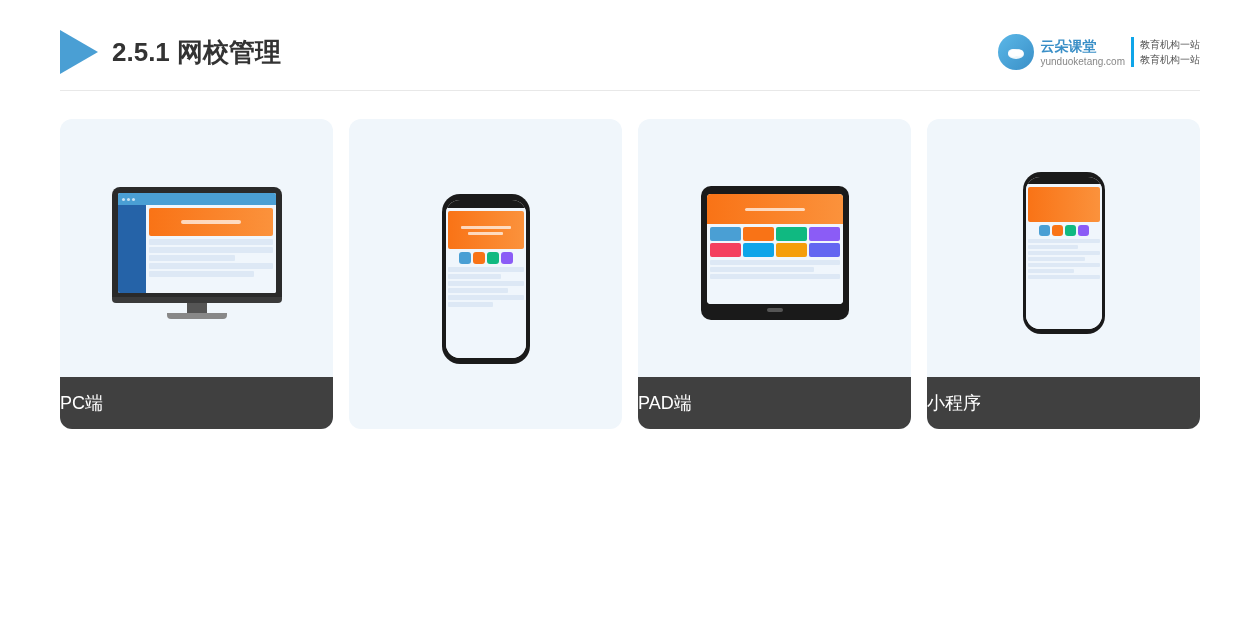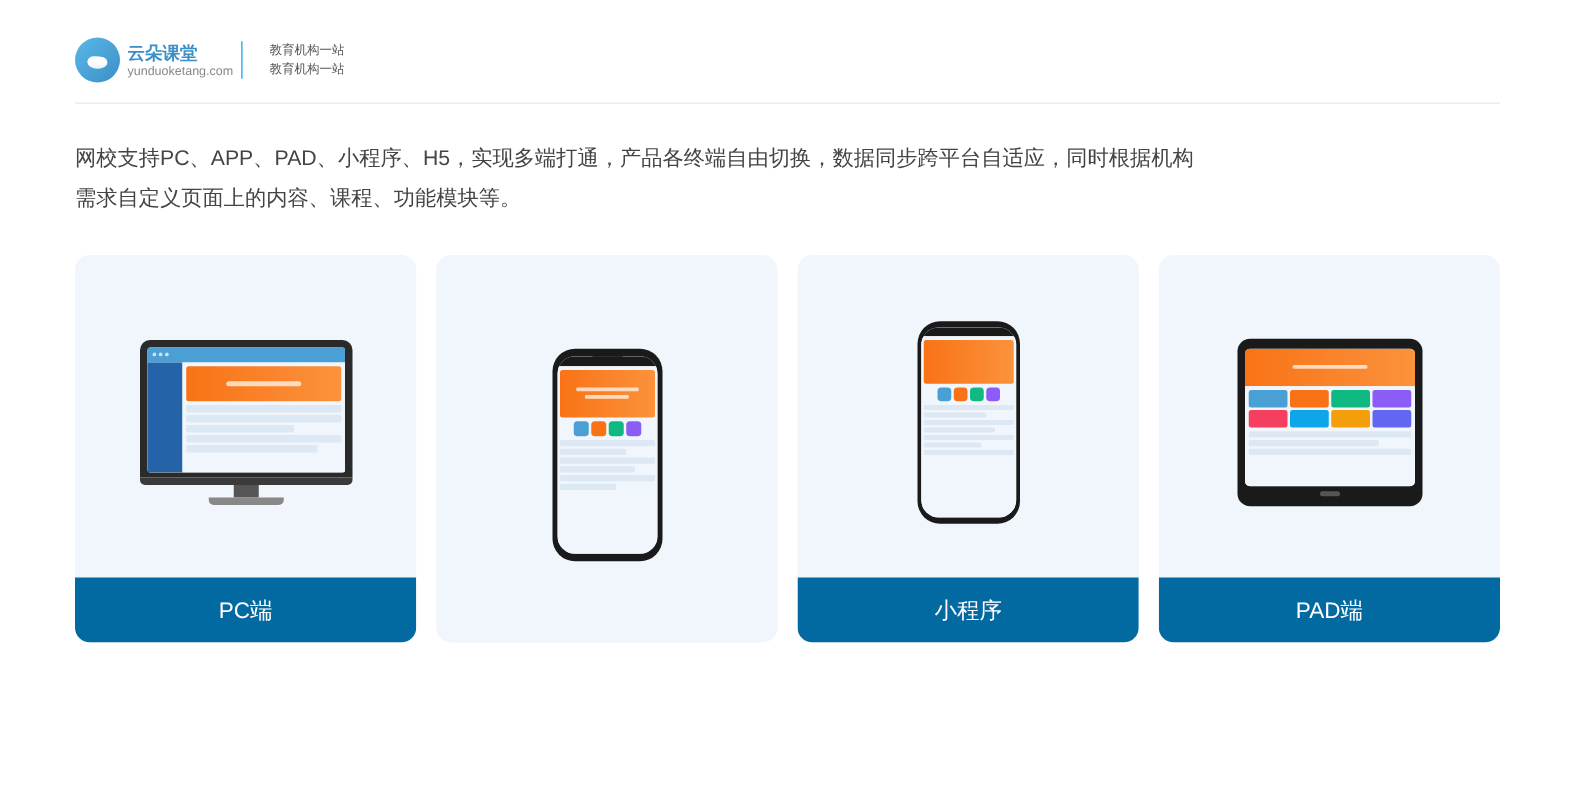--- a/index.html
+++ b/index.html
@@ -84,22 +84,22 @@
     }
 
     .brand-domain {
       font-size: 10px;
       color: #888;
     }
 
     .brand-slogan {
       font-size: 10px;
       color: #555;
-      border-left: 1px solid #0ea5e9;
-      padding-left: 22px;
+      border-left: 3px solid #0ea5e9;
+      padding-left: 6px;
       line-height: 1.5;
     }
 
     
     .description {
       font-size: 17px;
       color: #444;
       line-height: 1.9;
       margin-bottom: 28px;
     }
@@ -126,23 +126,23 @@
       flex: 1;
       display: flex;
       align-items: center;
       justify-content: center;
       padding: 22px 12px 12px;
       width: 100%;
     }
 
     .card-label {
       width: 100%;
-      background: #0369a1;
+      background: #404040;
       color: white;
-      text-align: center;
+      text-align: left;
       font-size: 18px;
       font-weight: 500;
       padding: 14px 0;
     }
 
     
     .pc-monitor {
       display: flex;
       flex-direction: column;
       align-items: center;
@@ -453,20 +453,26 @@
       background: #dde8f5;
       border-radius: 1px;
     }
   </style>
 </head>
 <body>
 
 <div class="page-container">
 
   <div class="header">
+    <div class="header-left">
+      <div class="logo-triangle"></div>
+      <h1 class="page-title">
+        <span>2.5.1 </span><span class="page-title-bold">网校管理</span>
+      </h1>
+    </div>
     <div class="header-right">
       <div class="brand-logo">
         <div class="brand-icon-circle">
           <svg width="20" height="20" viewBox="0 0 20 20">
             <ellipse cx="10" cy="12" rx="8" ry="5" fill="white" opacity="0.9"></ellipse>
             <ellipse cx="7" cy="11" rx="5" ry="4" fill="white" opacity="0.9"></ellipse>
             <ellipse cx="13" cy="11" rx="4.5" ry="3.5" fill="white" opacity="0.9"></ellipse>
           </svg>
         </div>
         <div>
@@ -474,23 +480,20 @@
           <div class="brand-domain">yunduoketang.com</div>
         </div>
         <div class="brand-slogan">
           <div>教育机构一站</div>
           <div>教育机构一站</div>
         </div>
       </div>
     </div>
   </div>
 
-  <div class="description">
-    网校支持PC、APP、PAD、小程序、H5，实现多端打通，产品各终端自由切换，数据同步跨平台自适应，同时根据机构<br>需求自定义页面上的内容、课程、功能模块等。
-  </div>
 
   <div class="cards-section">
 
     <div class="device-card">
       <div class="card-image-area">
         <div class="pc-monitor">
           <div class="monitor-frame">
             <div class="monitor-screen">
               <div class="monitor-screen-bar">
                 <div class="dot"></div>
@@ -544,49 +547,20 @@
                 <div class="phone-row" style="width:70%"></div>
                 <div class="phone-row"></div>
                 <div class="phone-row" style="width:80%"></div>
                 <div class="phone-row"></div>
                 <div class="phone-row" style="width:60%"></div>
               </div>
             </div>
           </div>
         </div>
       </div>
-    </div>
-
-    <div class="device-card">
-      <div class="card-image-area">
-        <div class="mini-phone-frame">
-          <div class="mini-phone-screen">
-            <div class="mini-phone-top"></div>
-            <div class="mini-phone-content">
-              <div class="mini-phone-banner"></div>
-              <div class="mini-phone-icons">
-                <div class="mini-phone-icon"></div>
-                <div class="mini-phone-icon" style="background:#f97316"></div>
-                <div class="mini-phone-icon" style="background:#10b981"></div>
-                <div class="mini-phone-icon" style="background:#8b5cf6"></div>
-              </div>
-              <div class="mini-phone-rows">
-                <div class="mini-phone-row"></div>
-                <div class="mini-phone-row" style="width:70%"></div>
-                <div class="mini-phone-row"></div>
-                <div class="mini-phone-row" style="width:80%"></div>
-                <div class="mini-phone-row"></div>
-                <div class="mini-phone-row" style="width:65%"></div>
-                <div class="mini-phone-row"></div>
-              </div>
-            </div>
-          </div>
-        </div>
-      </div>
-      <div class="card-label">小程序</div>
     </div>
 
     <div class="device-card">
       <div class="card-image-area">
         <div class="tablet-frame">
           <div class="tablet-screen">
             <div class="tablet-banner">
               <div style="width:60px;height:3px;background:rgba(255,255,255,0.7);border-radius:2px;"></div>
             </div>
             <div class="tablet-content">
@@ -606,15 +580,44 @@
                 <div class="tablet-row"></div>
               </div>
             </div>
           </div>
           <div class="tablet-home-btn"></div>
         </div>
       </div>
       <div class="card-label">PAD端</div>
     </div>
 
+    <div class="device-card">
+      <div class="card-image-area">
+        <div class="mini-phone-frame">
+          <div class="mini-phone-screen">
+            <div class="mini-phone-top"></div>
+            <div class="mini-phone-content">
+              <div class="mini-phone-banner"></div>
+              <div class="mini-phone-icons">
+                <div class="mini-phone-icon"></div>
+                <div class="mini-phone-icon" style="background:#f97316"></div>
+                <div class="mini-phone-icon" style="background:#10b981"></div>
+                <div class="mini-phone-icon" style="background:#8b5cf6"></div>
+              </div>
+              <div class="mini-phone-rows">
+                <div class="mini-phone-row"></div>
+                <div class="mini-phone-row" style="width:70%"></div>
+                <div class="mini-phone-row"></div>
+                <div class="mini-phone-row" style="width:80%"></div>
+                <div class="mini-phone-row"></div>
+                <div class="mini-phone-row" style="width:65%"></div>
+                <div class="mini-phone-row"></div>
+              </div>
+            </div>
+          </div>
+        </div>
+      </div>
+      <div class="card-label">小程序</div>
+    </div>
+
 
   </div>
 </div>
 
 </body></html>

